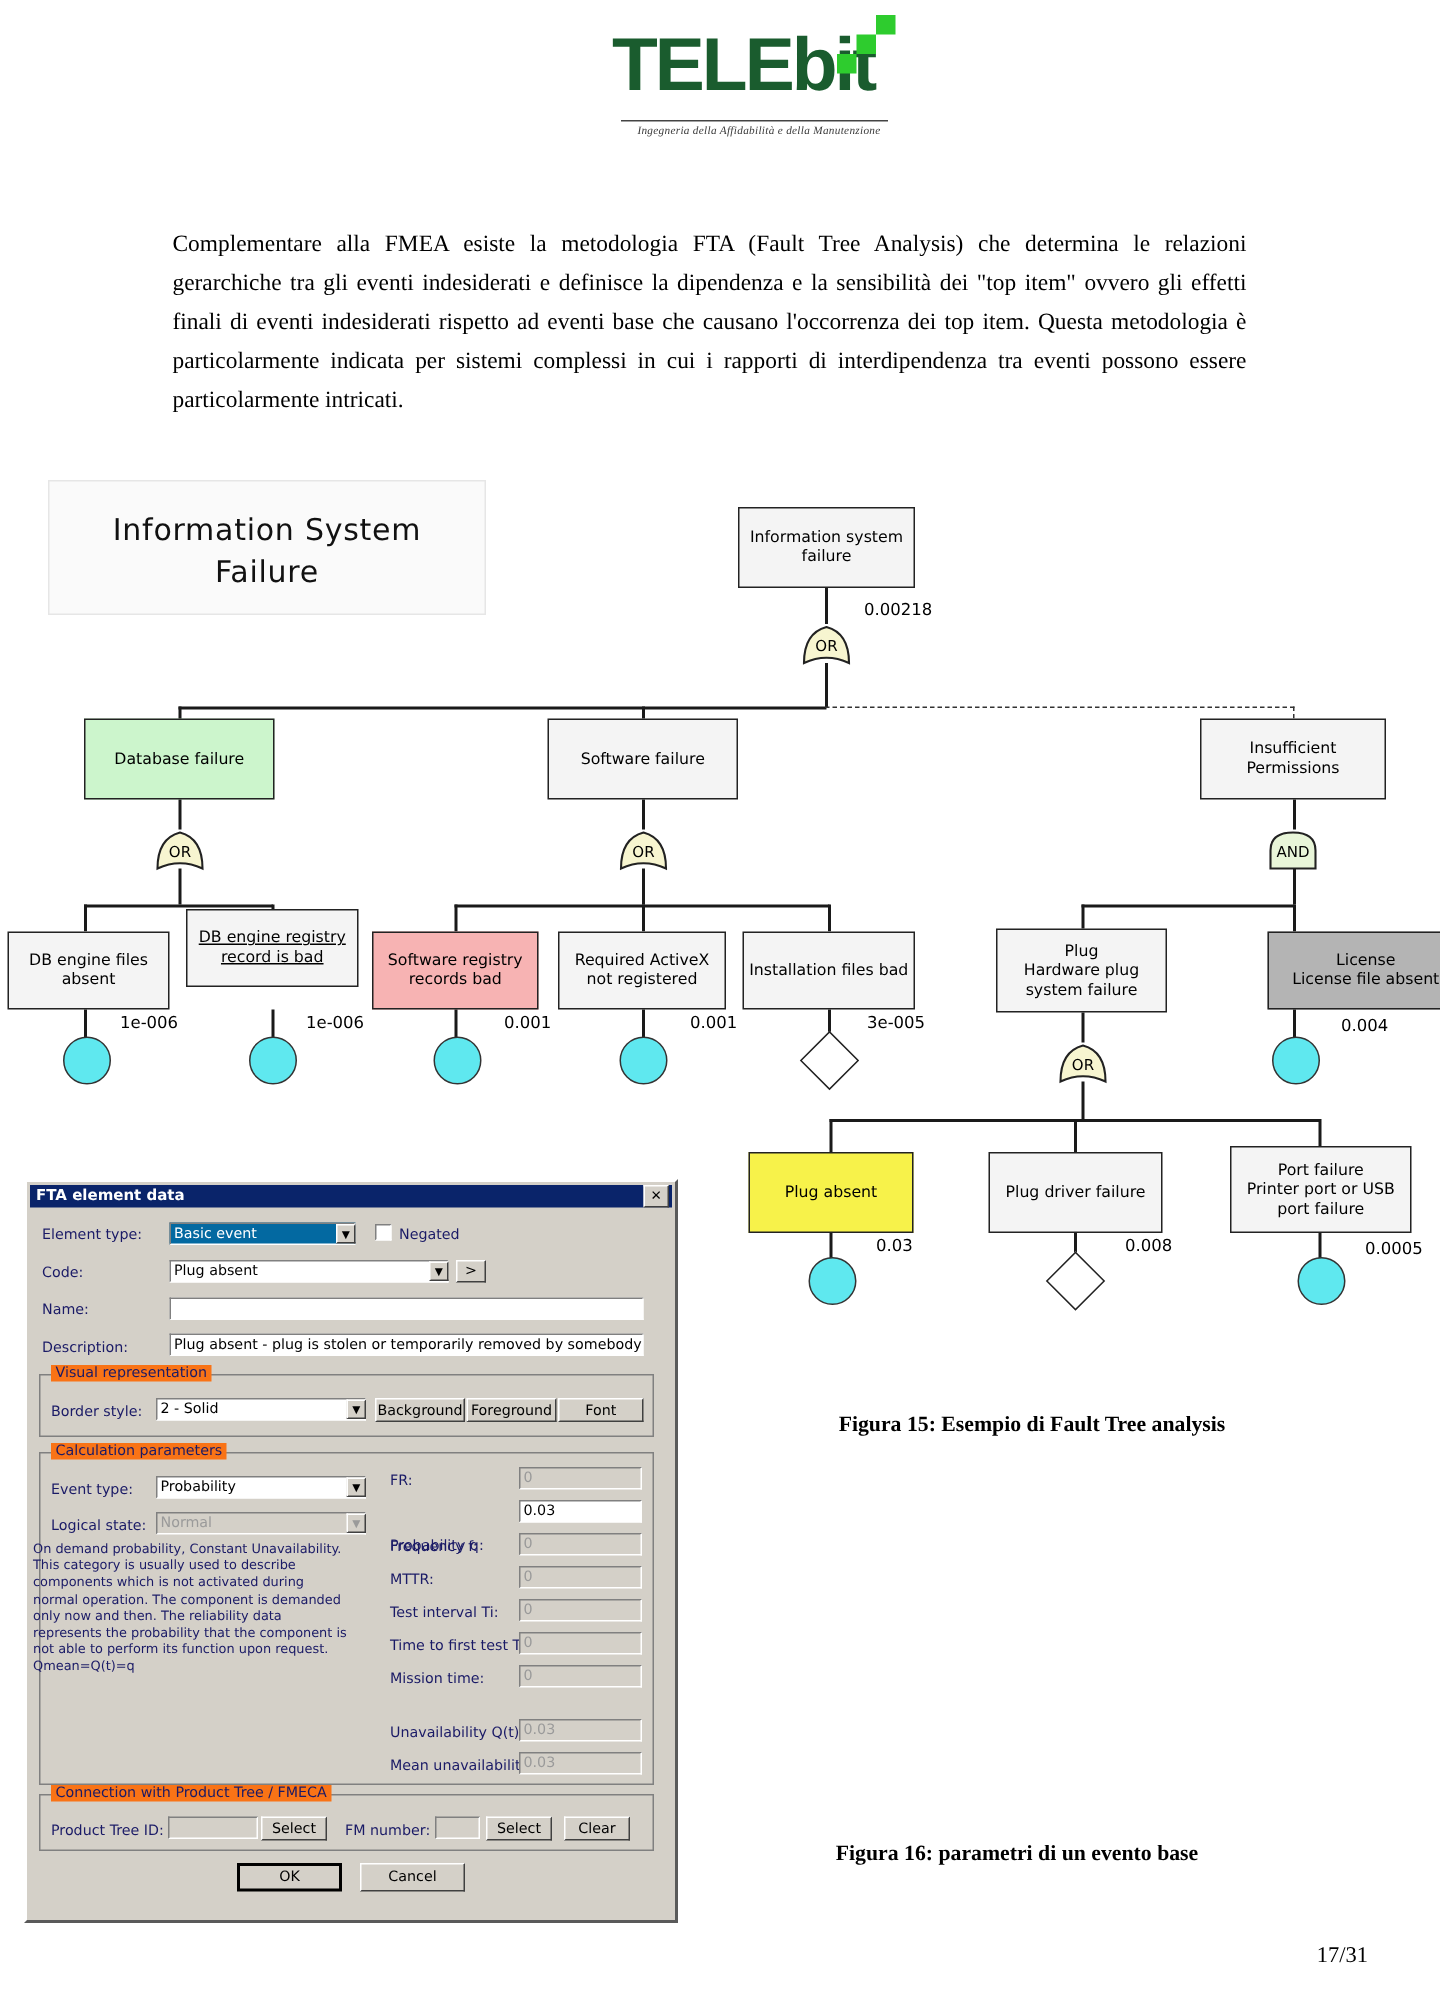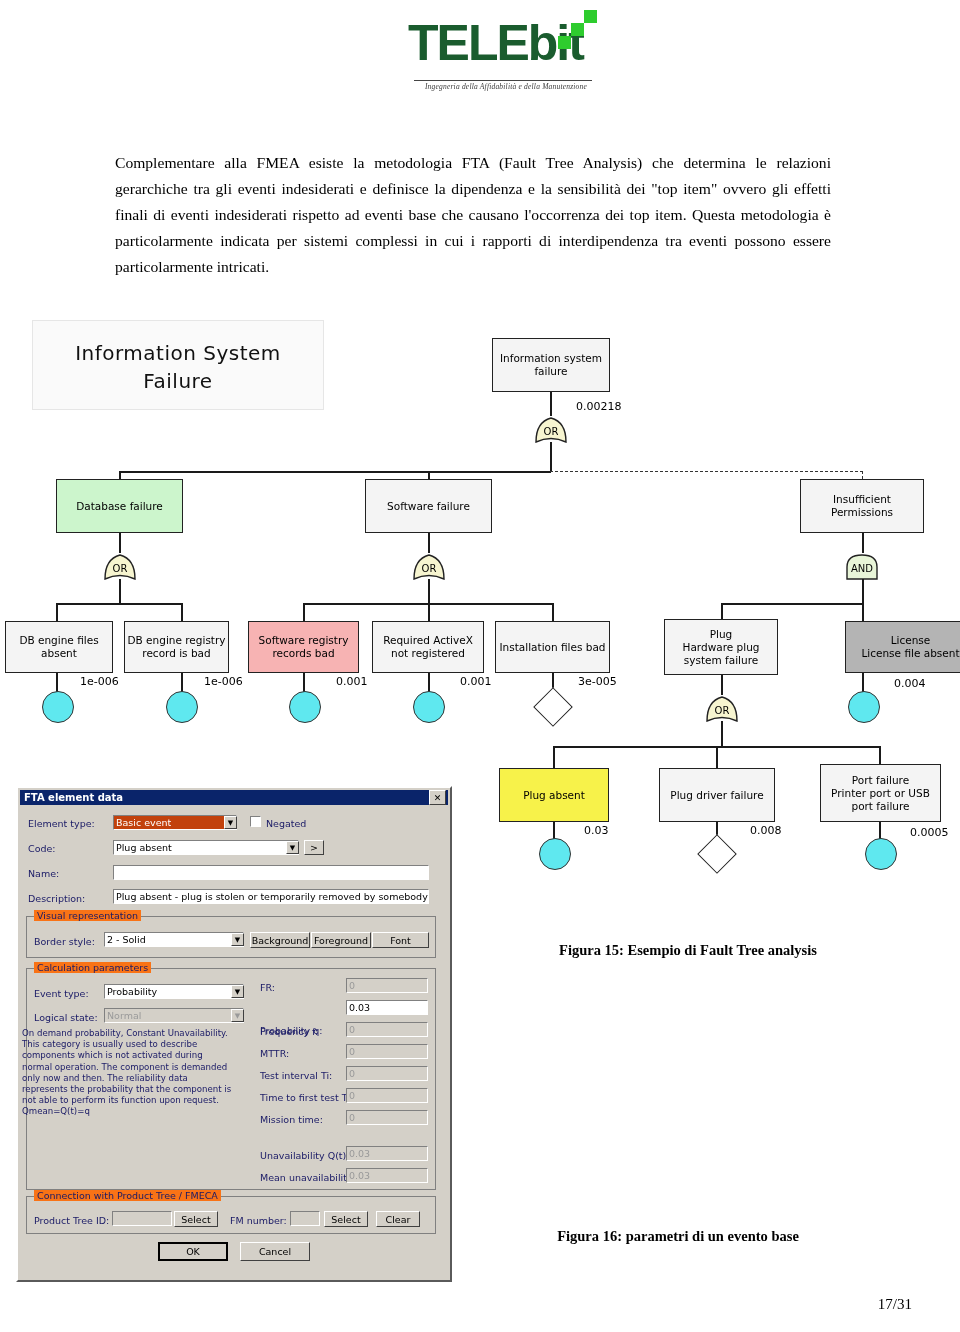--- a/index.html
+++ b/index.html
@@ -61,21 +61,21 @@
   .tb-close{width:15px;height:13px;background:#d4d0c8;border-top:1px solid #fff;border-left:1px solid #fff;
             border-right:1px solid #404040;border-bottom:1px solid #404040;color:#000;font-size:9px;
             font-weight:bold;display:flex;align-items:center;justify-content:center;margin-right:2px;}
 
   .fl{position:absolute;color:#1a1a66;font-size:9.5px;white-space:nowrap;}
   .inp{position:absolute;box-sizing:border-box;background:#fff;border-top:1.5px solid #808080;
        border-left:1.5px solid #808080;border-right:1.5px solid #fff;border-bottom:1.5px solid #fff;
        font-family:"DejaVu Sans",sans-serif;font-size:9.5px;color:#000;padding:1px 2px;
        display:flex;align-items:center;overflow:hidden;white-space:nowrap;}
   .inp.dis{background:#d4d0c8;color:#9a9a9a;}
-  .inp.sel{background:#c2410c;color:#fff;}
+  .inp.sel{background:#0369a1;color:#fff;}
   .arrowbtn{position:absolute;box-sizing:border-box;background:#d4d0c8;border-top:1.5px solid #fff;
             border-left:1.5px solid #fff;border-right:1.5px solid #404040;border-bottom:1.5px solid #404040;
             display:flex;align-items:center;justify-content:center;font-size:7px;color:#000;}
   .arrowbtn.dis{color:#9a9a9a;}
   .btn{position:absolute;box-sizing:border-box;background:#d4d0c8;border-top:1.5px solid #fff;
        border-left:1.5px solid #fff;border-right:1.5px solid #404040;border-bottom:1.5px solid #404040;
        display:flex;align-items:center;justify-content:center;font-size:9.5px;color:#000;}
   .btn.def{border:2px solid #000;}
   .chk{position:absolute;width:11px;height:11px;box-sizing:border-box;background:#fff;
        border-top:1.5px solid #808080;border-left:1.5px solid #808080;border-right:1.5px solid #fff;
@@ -188,21 +188,21 @@
   <div class="ln lnv" style="left:862px;top:287px;height:18px;"></div>
 
   <div class="node white" style="left:5px;top:305px;width:108px;height:52px;">
     <span style="white-space:pre-line;">DB engine files
 absent</span>
   </div>
   <div class="ln lnv" style="left:56px;top:357px;height:20px;"></div>
   <div class="circ" style="left:42px;top:375px;"></div>
   <div class="prob" style="left:80px;top:359px;">1e-006</div>
 
-  <div class="node white" style="left:124px;top:305px;width:105px;height:52px;">
+  <div class="node white" style="left:124px;top:290px;width:115px;height:52px;text-decoration:underline;">
     <span style="white-space:pre-line;">DB engine registry
 record is bad</span>
   </div>
   <div class="ln lnv" style="left:181px;top:357px;height:20px;"></div>
   <div class="circ" style="left:166px;top:375px;"></div>
   <div class="prob" style="left:204px;top:359px;">1e-006</div>
 
   <div class="node pink" style="left:248px;top:305px;width:111px;height:52px;">
     <span style="white-space:pre-line;">Software registry
 records bad</span>

